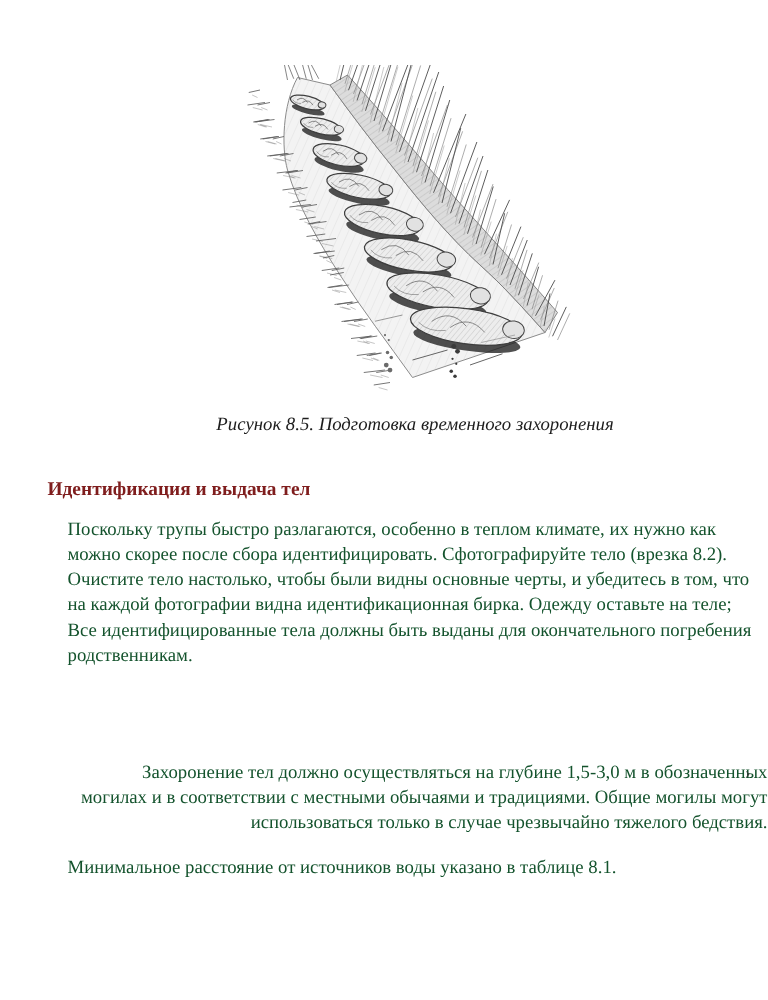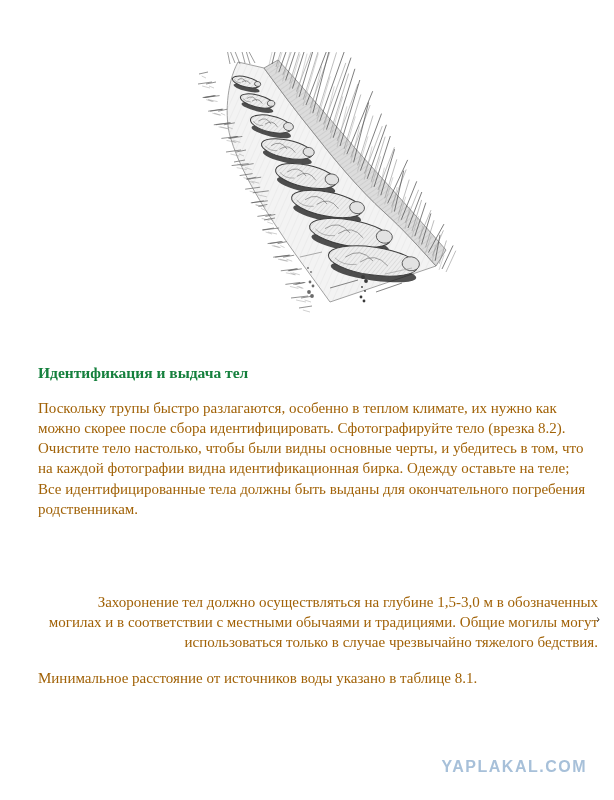--- a/index.html
+++ b/index.html
@@ -15,29 +15,29 @@
     position:absolute;left:180px;top:52px;width:300px;height:275px;
   }
   .figure-caption{
     position:absolute;left:50px;top:330px;width:564px;
     text-align:center;
     font-style:italic;
     font-size:15px;line-height:20px;
     color:#1d1d1d;
   }
   .section-heading{
-    position:absolute;left:38px;top:363px;width:560px;
+    position:absolute;left:38px;top:382px;width:560px;
     font-weight:bold;font-size:15.5px;line-height:20px;
-    color:#15803d;
+    color:#7f1d1d;
   }
   .body-par{
-    position:absolute;left:38px;width:560px;margin:0;
+    position:absolute;left:38px;width:560px;margin:16px;
     font-size:15px;line-height:20px;
     white-space:pre-line;
-    color:#a16207;
+    color:#14532d;
   }
   .p0{top:398px;}
   .p1{top:479px;}
   .p2{top:524px;}
   .p3{top:592px;text-align:right;}
   .p4{top:668px;font-family:Liberation Serif, serif;}
   .edge-artifact{
     position:absolute;left:596px;top:610px;
     font-size:13px;color:#3a3a3a;font-family:"Liberation Serif",serif;
   }
@@ -354,30 +354,30 @@
           <circle cx="133" cy="234" r="1.4" fill="#6b6b6b"></circle>
           <circle cx="186" cy="229" r="1.9" fill="#3a3a3a"></circle>
           <line x1="150" y1="236" x2="178" y2="228" stroke="#555" stroke-width="0.8" opacity="0.9"></line>
           <line x1="196" y1="240" x2="222" y2="231" stroke="#555" stroke-width="0.8" opacity="0.9"></line>
           <line x1="120" y1="205" x2="142" y2="200" stroke="#777" stroke-width="0.7" opacity="0.85"></line>
           <line x1="205" y1="222" x2="232" y2="216" stroke="#8a8a8a" stroke-width="0.6" opacity="0.85"></line>
         </g>
     </svg>
   </div>
 
+  <div class="figure-caption">Рисунок 8.5. Подготовка временного захоронения</div>
 
   <div class="section-heading">Идентификация и выдача тел</div>
 
   <p class="body-par p0">Поскольку трупы быстро разлагаются, особенно в теплом климате, их нужно как
 можно скорее после сбора идентифицировать. Сфотографируйте тело (врезка 8.2).
 Очистите тело настолько, чтобы были видны основные черты, и убедитесь в том, что
 на каждой фотографии видна идентификационная бирка. Одежду оставьте на теле;</p>
   <p class="body-par p1">Все идентифицированные тела должны быть выданы для окончательного погребения
 родственникам.</p>
   <p class="body-par p3">Захоронение тел должно осуществляться на глубине 1,5-3,0 м в обозначенных
 могилах и в соответствии с местными обычаями и традициями. Общие могилы могут
 использоваться только в случае чрезвычайно тяжелого бедствия.</p>
   <p class="body-par p4">Минимальное расстояние от источников воды указано в таблице 8.1.</p>
 
   <span class="edge-artifact">›</span>
 
-  <div class="watermark" style="color: rgb(167, 192, 217);">YAPLAKAL.COM</div>
 </div>
 
 </body></html>

